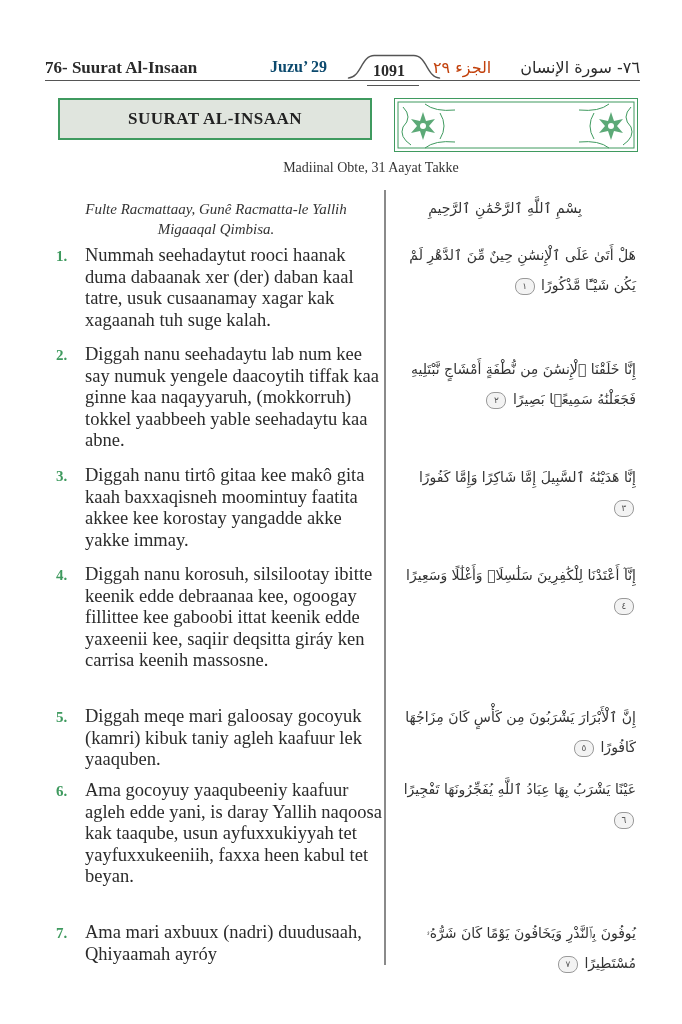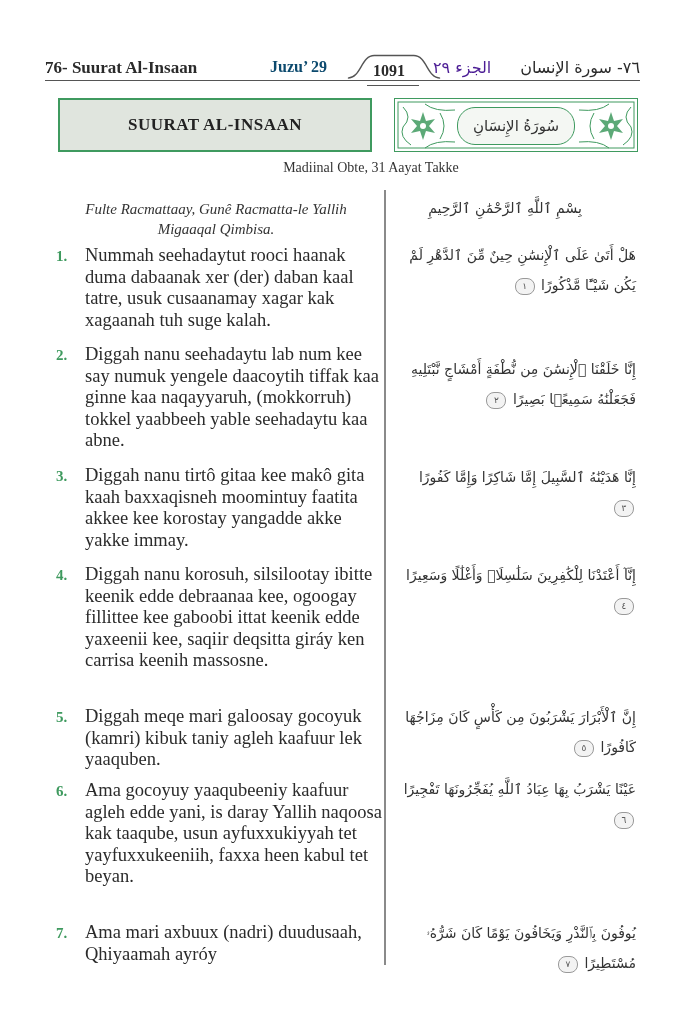--- a/index.html
+++ b/index.html
@@ -2,29 +2,29 @@
 <html><head>
 <meta charset="utf-8">
 <style>
   html, body { margin:0; padding:0; background:#ffffff; }
   body { width:682px; height:1024px; position:relative; overflow:hidden; font-family:"Liberation Serif", "DejaVu Serif", serif; color:#2b2b2b; }
 
   
   .run-header { position:absolute; left:45px; top:56px; width:595px; height:26px; }
   .rh-left { position:absolute; left:0; top:2px; font-weight:bold; font-size:17px; color:#2a2a2a; }
   .rh-juzu { position:absolute; left:225px; top:2px; font-weight:bold; font-size:16px; color:#0c4a6e; }
-  .rh-ar-juz { position:absolute; left:388px; top:2px; font-size:16px; direction:rtl; font-family:"DejaVu Sans", sans-serif; color:#4c1d95; }
+  .rh-ar-juz { position:absolute; left:388px; top:2px; font-size:16px; direction:rtl; font-family:"DejaVu Sans", sans-serif; color:#c2410c; }
   .rh-ar-surah { position:absolute; right:0; top:2px; font-size:16px; direction:rtl; font-family:"DejaVu Sans", sans-serif; color:#2a2a2a; }
   .rh-rule { position:absolute; left:0; right:0; top:24px; height:0; border-top:1.5px solid #555; }
   .rh-tab { position:absolute; left:300px; top:-8px; width:98px; height:32px; }
   .rh-page { position:absolute; left:328px; top:6px; font-weight:bold; font-size:16px; color:#2a2a2a; }
   .rh-page-rule { position:absolute; left:322px; top:29px; width:52px; border-top:1.5px solid #555; }
 
   
-  .title-box { position:absolute; left:58px; top:98px; width:314px; height:54px; background:#e0e5de; border:2px solid #3f9a5f; box-sizing:border-box; display:flex; align-items:center; justify-content:center; }
+  .title-box { position:absolute; left:58px; top:98px; width:314px; height:42px; background:#e0e5de; border:2px solid #3f9a5f; box-sizing:border-box; display:flex; align-items:center; justify-content:center; }
   .title-text { font-weight:bold; font-size:17px; letter-spacing:0.5px; color:#222; }
   .orn-box { position:absolute; left:394px; top:98px; width:244px; height:54px; border:1.5px solid #3f9a5f; box-sizing:border-box; background:#ffffff; overflow:hidden; }
   .orn-box svg { position:absolute; left:0; top:0; }
   .orn-cartouche { position:absolute; left:62px; top:8px; width:116px; height:36px; border:1.5px solid #3f9a5f; border-radius:18px; background:#f4f7f3; display:flex; align-items:center; justify-content:center; }
   .orn-cartouche span { font-family:"DejaVu Sans", sans-serif; font-size:15px; color:#333; direction:rtl; }
 
   .revelation { position:absolute; left:0; width:682px; top:160px; text-align:center; font-size:14px; color:#333; }
   .revelation span { position:relative; left:30px; }
 
   
@@ -72,23 +72,20 @@
     </g>
     <g fill="#3f9a5f">
       <polygon points="28,13 31,22 40,20 34,27 40,34 31,32 28,41 25,32 16,34 22,27 16,20 25,22" opacity="0.85"></polygon>
     </g>
     <circle cx="28" cy="27" r="3" fill="#ffffff"></circle>
     <g fill="#3f9a5f">
       <polygon points="216,13 219,22 228,20 222,27 228,34 219,32 216,41 213,32 204,34 210,27 204,20 213,22" opacity="0.85"></polygon>
     </g>
     <circle cx="216" cy="27" r="3" fill="#ffffff"></circle>
   </svg>
-  <div class="orn-cartouche">
-    <span>سُورَةُ الإِنسَانِ</span>
-  </div>
 </div>
 
 <div class="revelation">
   <span>Madiinal Obte, 31 Aayat Takke</span>
 </div>
 
 <div class="col-divider"></div>
 
 <div class="basmala-tr">Fulte Racmattaay, Gunê Racmatta-le Yallih Migaaqal Qimbisa.</div>
 <div class="basmala-ar">بِسْمِ ٱللَّهِ ٱلرَّحْمَٰنِ ٱلرَّحِيمِ</div>

